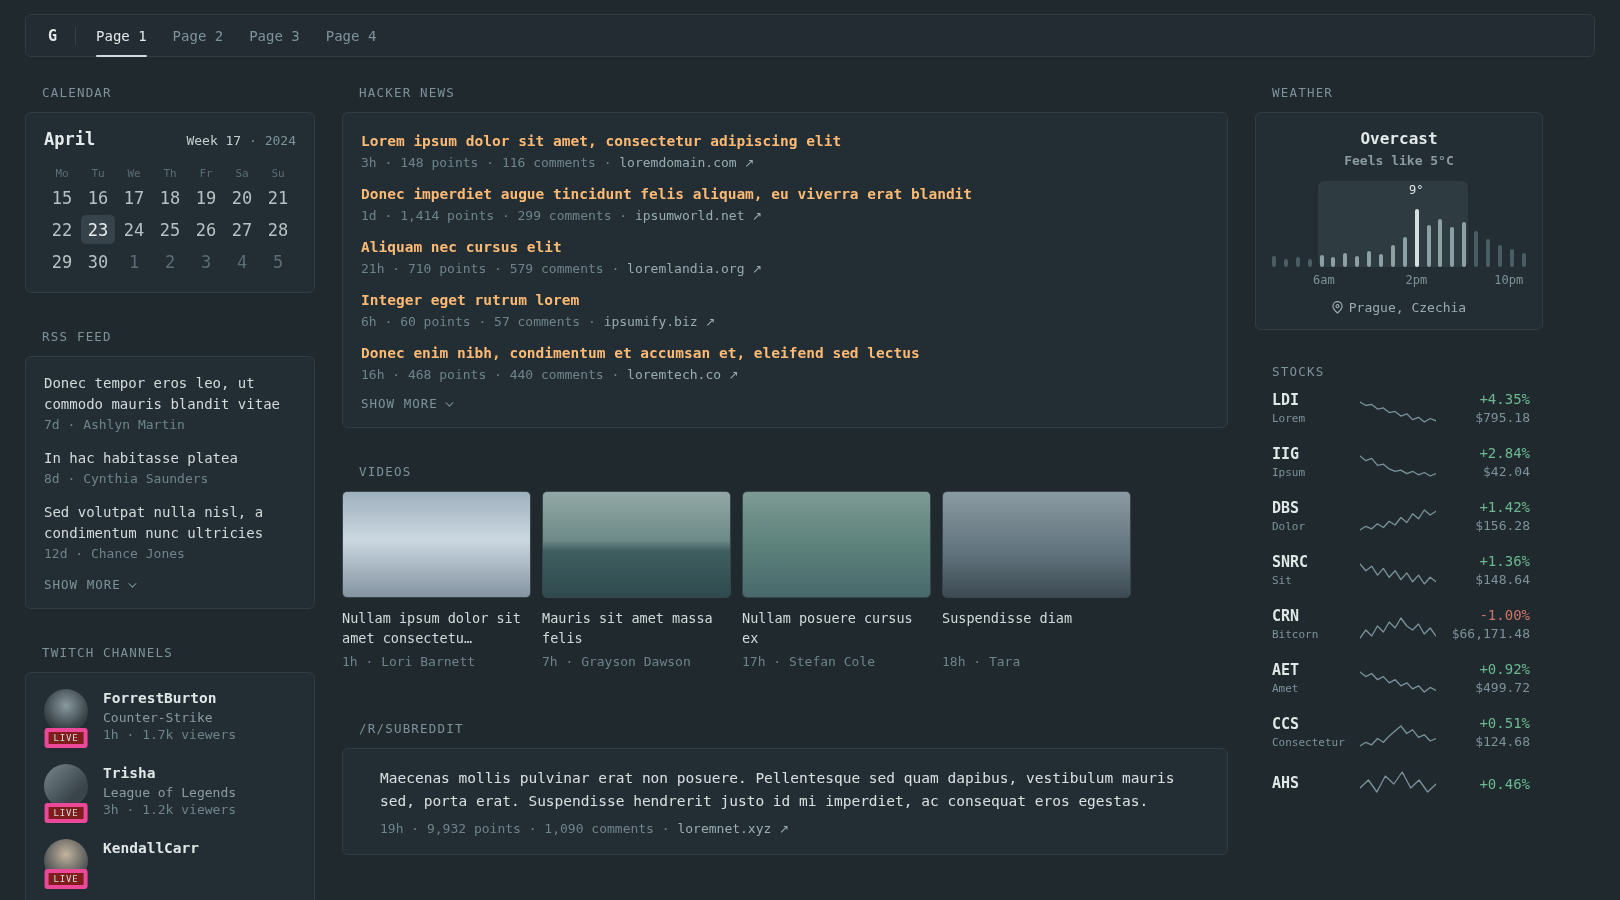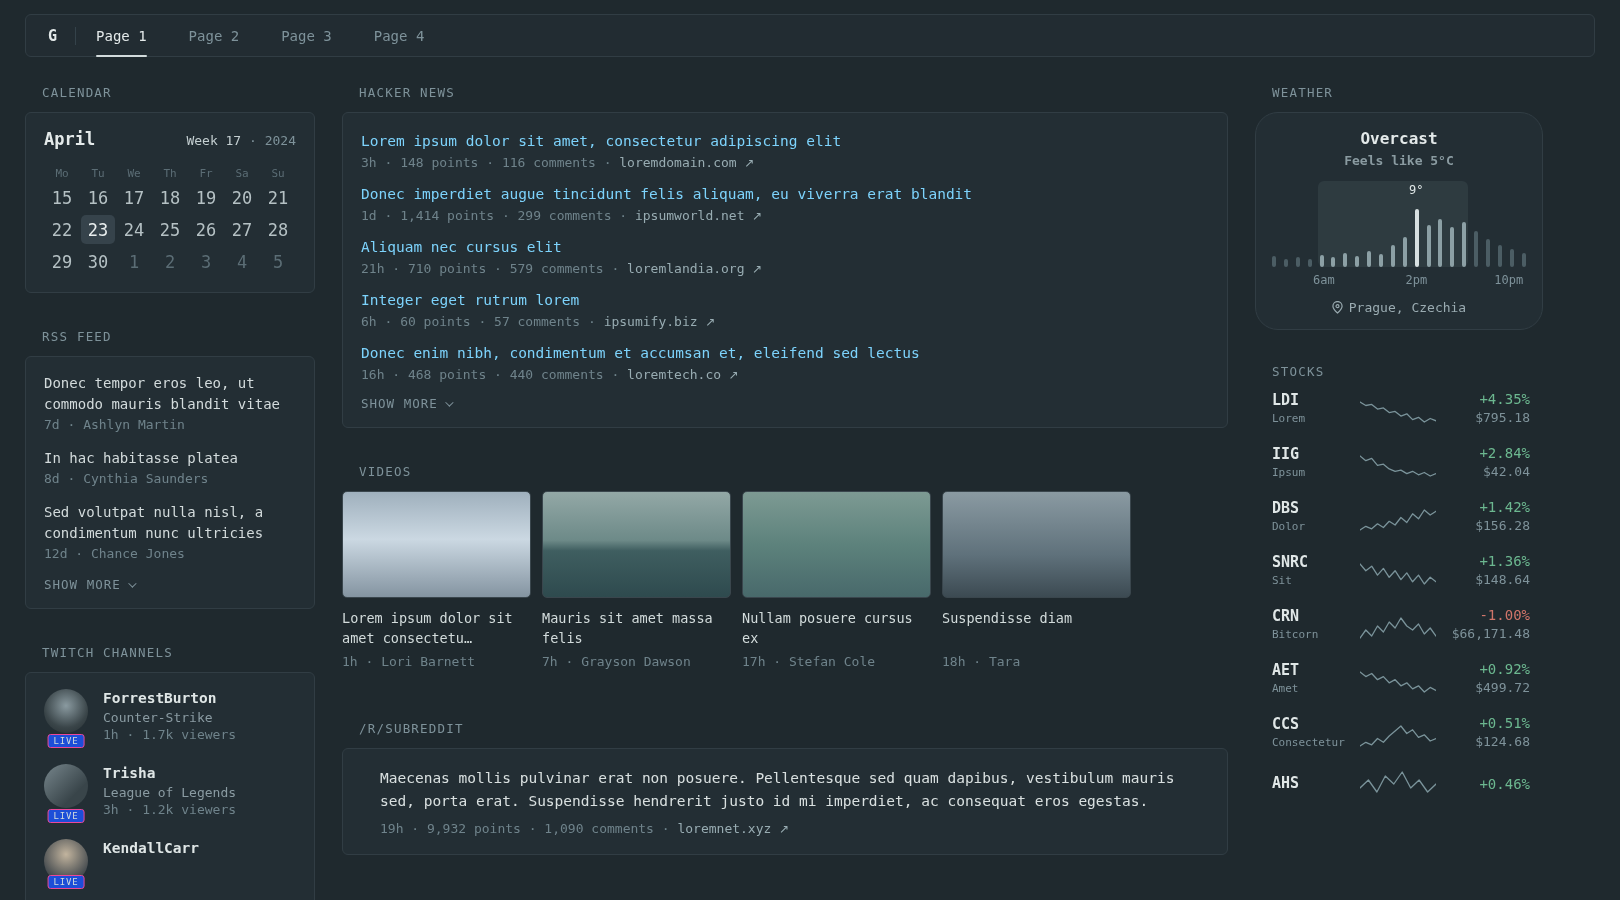--- a/index.html
+++ b/index.html
@@ -15,21 +15,21 @@
     margin:14px 25px 0;
     height:43px;
     border:1px solid #313d44;
     border-radius:6px;
     display:flex; align-items:center;
     padding:0 22px;
     background:#222c32;
   }
   .logo { font-size:15px; font-weight:700; color:#e3e9e9; cursor:pointer; }
   .nav-divider { width:1px; height:18px; background:#34424a; margin:0 20px 0 18px; }
-  .tabs { display:flex; gap:42px; height:100%; }
+  .tabs { display:flex; gap:26px; height:100%; }
   .tab {
     color:#7e929a; font-size:14px; height:100%;
     display:flex; align-items:center; position:relative; cursor:pointer;
   }
   .tab.active { color:#e4eaea; }
   .tab.active::after {
     content:""; position:absolute; left:0; right:0; bottom:-1px;
     height:2px; background:#d2dbdc; border-radius:1px;
   }
   
@@ -76,49 +76,49 @@
   }
   
   .twitch-row { display:flex; gap:15px; margin-bottom:22px; cursor:pointer; }
   .avatar-wrap { position:relative; width:44px; flex:none; }
   .avatar { width:44px; height:44px; border-radius:50%; }
   .avatar.a1 { background:radial-gradient(circle at 50% 38%, #8a9aa0, #3a4549 62%, #232c30); }
   .avatar.a2 { background:linear-gradient(135deg,#77868c,#39454a 70%); }
   .avatar.a3 { background:radial-gradient(circle at 50% 35%, #c2b49e, #4a4f52 68%, #2a3236); }
   .live-badge {
     position:absolute; bottom:-6px; left:50%; transform:translateX(-50%);
-    background:#1d4ed8; border:1px solid #ec4899; border-radius:3px;
+    background:#7f1d1d; border:4px solid #ec4899; border-radius:3px;
     font-size:9px; letter-spacing:0.8px; color:#d2dbdc; padding:1px 5px;
   }
   .twitch-name { font-size:14.5px; font-weight:600; color:#dfe6e6; line-height:1.3; }
   .twitch-game { font-size:13px; color:#8a9ba2; margin-top:2px; }
   .twitch-meta { font-size:13px; color:#6f838b; margin-top:2px; }
   
   .hn-item { margin-bottom:14px; cursor:pointer; }
-  .hn-title { font-size:14.5px; color:#7dd3fc; line-height:1.45; margin-bottom:3px; }
+  .hn-title { font-size:14.5px; color:#fdba74; line-height:1.45; margin-bottom:3px;font-weight:bold; }
   .meta-line { font-size:13px; color:#6f838b; white-space:nowrap; }
   .domain { color:#98acb2; cursor:pointer; }
   .ext-arrow { color:#98acb2; font-size:12px; font-family:"DejaVu Sans",sans-serif; }
   .reddit-text { font-size:14.5px; color:#d9e0e0; line-height:1.55; margin-bottom:9px; cursor:pointer; }
   
   .videos-row { display:flex; gap:11px; overflow:hidden; width:886px; }
   .video-card { width:189px; flex:none; cursor:pointer; }
   .video-thumb { width:189px; height:107px; border-radius:5px; border:1px solid #3a464d; }
   .video-thumb.t1 { background:linear-gradient(180deg,#9fb0bd 0%,#cbd8e2 45%,#8494a1 100%); }
   .video-thumb.t2 { background:linear-gradient(135deg,#7b7468,#4a4640 55%,#2f2d29); }
   .video-thumb.t3 { background:linear-gradient(180deg,#93a8a6 0%,#6d8a88 46%,#3f5e60 56%,#2e4a4e 100%); }
   .video-thumb.t4 { background:linear-gradient(180deg,#7d9a93,#5d827c 50%,#48696b); }
   .video-thumb.t5 { background:linear-gradient(180deg,#8a9aa2,#5f717b 60%,#3c4a52); }
   .video-title {
     margin-top:10px; font-size:13.5px; color:#d3dcdc; line-height:1.5;
     height:41px; overflow:hidden;
   }
   .video-meta { margin-top:5px; font-size:13px; color:#6f838b; white-space:nowrap; overflow:hidden; }
   
-  .weather-card { text-align:center; padding:16px 16px 14px;border-radius:23px; }
+  .weather-card { text-align:center; padding:16px 16px 14px; }
   .weather-cond { font-size:16px; font-weight:600; color:#e3e9e9; }
   .weather-feels { font-size:13px; color:#8a9ba1; margin-top:5px; margin-bottom:13px;font-weight:bold; }
   .wchart { position:relative; height:86px; }
   .wbox {
     position:absolute; top:0; bottom:0;
     background:rgba(150,175,180,0.10); border-radius:6px;
   }
   .wtemp {
     position:absolute; top:2px; transform:translateX(-50%);
     font-size:12px; color:#e0e7e7;
@@ -348,21 +348,21 @@
         </div>
       </div>
     </section>
 
     <section class="widget widget-videos">
       <div class="widget-title">VIDEOS</div>
       <div class="videos-row">
 
           <div class="video-card">
             <div class="video-thumb t1"></div>
-            <div class="video-title">Lorem ipsum dolor sit amet consectetu…</div>
+            <div class="video-title">Nullam ipsum dolor sit amet consectetu…</div>
             <div class="video-meta">1h · Lori Barnett</div>
           </div>
 
 
           <div class="video-card">
             <div class="video-thumb t3"></div>
             <div class="video-title">Mauris sit amet massa felis</div>
             <div class="video-meta">7h · Grayson Dawson</div>
           </div>
 

